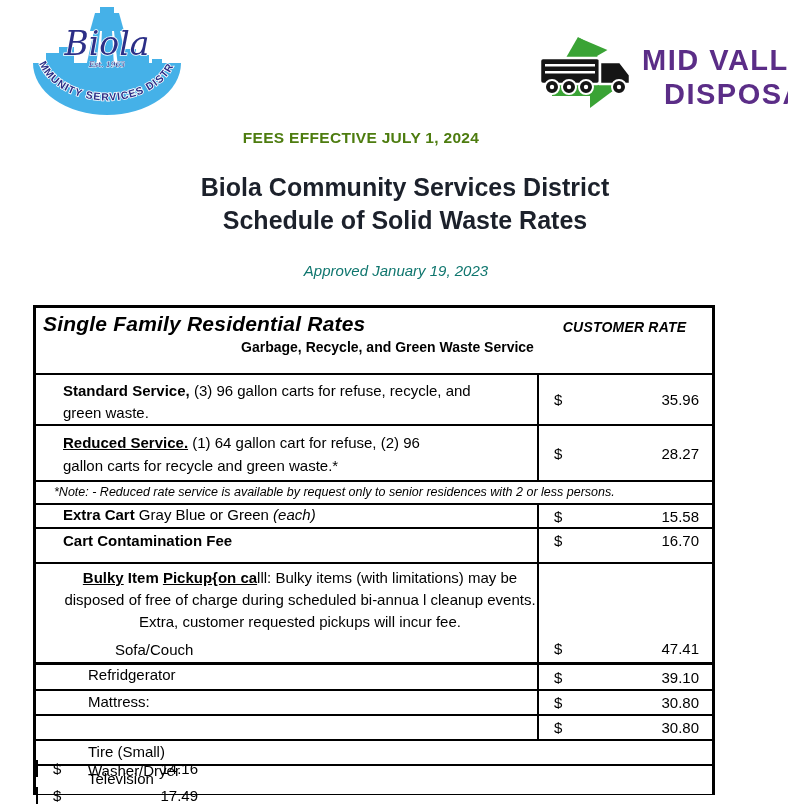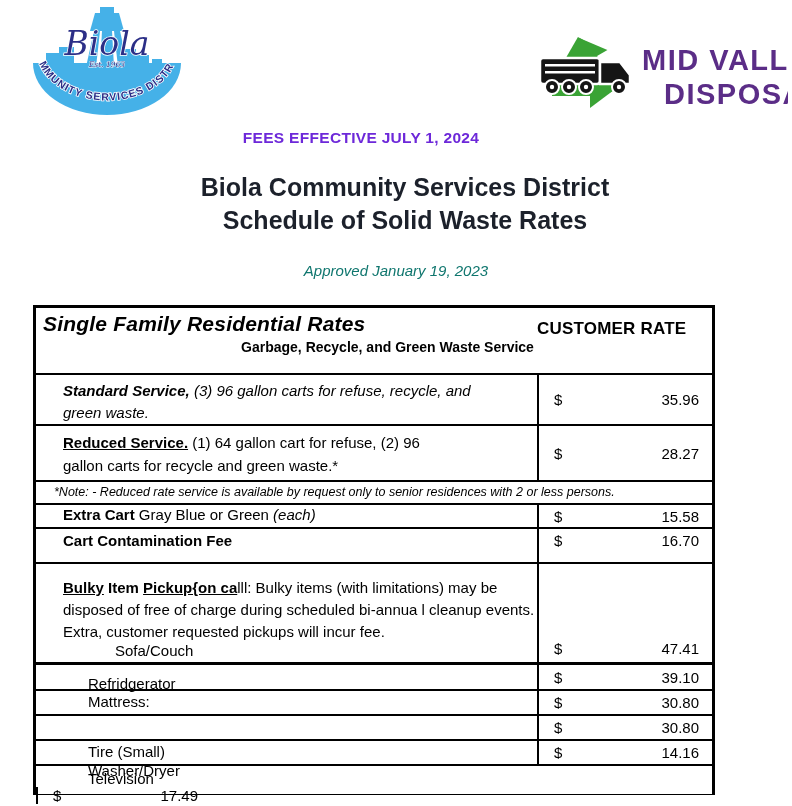--- a/index.html
+++ b/index.html
@@ -1,21 +1,21 @@
 <!DOCTYPE html>
 <html><head>
 <meta charset="utf-8">
 <style>
   html,body{margin:0;padding:0;background:#fff;}
   .page{position:relative;width:792px;height:806px;background:#ffffff;overflow:hidden;
         font-family:"Liberation Sans",sans-serif;color:#000;}
 
   
   .fees{position:absolute;top:129px;left:0;width:722px;text-align:center;
-        font-size:15.5px;font-weight:bold;letter-spacing:.3px;color:#6d28d9;}
+        font-size:15.5px;font-weight:bold;letter-spacing:.3px;color:#4d7c0f;}
   .doc-title{position:absolute;top:171px;left:18px;width:774px;text-align:center;
         font-size:25px;font-weight:bold;color:#1c212b;line-height:1.32;}
   .approved{position:absolute;top:262px;left:0;width:792px;text-align:center;
         font-style:italic;font-size:15px;color:#0f766e;}
 
   
   .biola-logo{position:absolute;left:26px;top:5px;}
   .mvd-logo{position:absolute;left:536px;top:22px;}
 
   
@@ -26,28 +26,28 @@
   .rate{width:175px;box-sizing:border-box;border-left:2px solid #000;display:flex;align-items:center;}
   .cur{padding-left:15px;}
   .amt{margin-left:auto;padding-right:13px;}
   .b{font-weight:bold;}
   .bu{font-weight:bold;text-decoration:underline;}
   .it{font-style:italic;}
 
   .hdr-row{position:relative;display:block;border-bottom:2px solid #000;box-sizing:border-box;}
   .tbl-title{padding:4px 0 0 7px;font-size:21px;font-weight:bold;font-style:italic;letter-spacing:.2px;}
   .tbl-sub{padding:3px 0 0 27px;font-size:14px;font-weight:bold;text-align:center;}
-  .rate-hdr{position:absolute;top:11px;right:0;width:175px;
-            font-size:17px;font-weight:bold;letter-spacing:.2px;}
+  .rate-hdr{position:absolute;top:11px;right:0;width:175px;text-align:center;
+            font-size:14px;font-weight:bold;letter-spacing:.2px;font-style:italic;}
 
   .note-row{border-bottom:2px solid #000;box-sizing:border-box;
             font-style:italic;font-size:12.5px;padding:3px 0 0 18px;}
 
   .bulky-desc{display:flex;flex-direction:column;}
-  .bulky-par{padding-top:13px;max-width:482px;line-height:1.45;}
+  .bulky-par{padding-top:3px;max-width:482px;line-height:1.45;text-align:center;}
   .bulky-item{margin-top:auto;padding:0 0 4px 52px;}
   .rate-bottom{align-items:flex-end;padding-bottom:5px;}
   .item-label{padding-left:52px;}
 </style>
 </head>
 <body>
 
 <div class="page">
 
   <svg class="biola-logo" width="162" height="138" viewBox="0 0 162 138">
@@ -119,21 +119,21 @@
 
   <div class="rates-table">
 
     <div class="hdr-row" style="height:67px;">
       <div class="tbl-title">Single Family Residential Rates</div>
       <div class="tbl-sub">Garbage, Recycle, and Green Waste Service</div>
       <div class="rate-hdr">CUSTOMER RATE</div>
     </div>
 
     <div class="row" style="height:51px;">
-      <div class="desc" style="padding-top:5px;padding-right:35px;line-height:1.45;font-style:italic;">
+      <div class="desc" style="padding-top:5px;padding-right:35px;line-height:1.45;">
         <span class="b">Standard Service,</span><span> (3) 96 gallon carts for refuse, recycle, and green waste.</span>
       </div>
       <div class="rate">
         <span class="cur">$</span>
         <span class="amt">35.96</span>
       </div>
     </div>
 
     <div class="row" style="height:56px;">
       <div class="desc" style="padding-top:6px;padding-right:112px;line-height:1.5;">
@@ -174,21 +174,21 @@
         </div>
         <div class="bulky-item">Sofa/Couch</div>
       </div>
       <div class="rate rate-bottom">
         <span class="cur">$</span>
         <span class="amt">47.41</span>
       </div>
     </div>
 
     <div class="row" style="height:26px;">
-      <div class="desc item-label" style="padding-top:10px;">Refridgerator</div>
+      <div class="desc item-label" style="padding-top:1px;">Refridgerator</div>
       <div class="rate">
         <span class="cur">$</span>
         <span class="amt">39.10</span>
       </div>
     </div>
 
     <div class="row" style="height:25px;">
       <div class="desc item-label" style="padding-top:2px;">Mattress:</div>
       <div class="rate">
         <span class="cur">$</span>
@@ -197,21 +197,21 @@
     </div>
 
     <div class="row" style="height:25px;">
       <div class="desc item-label" style="padding-top:2px;margin-top:44px;">Washer/Dryer</div>
       <div class="rate">
         <span class="cur">$</span>
         <span class="amt">30.80</span>
       </div>
     </div>
 
-    <div class="row" style="height:25px;">
+    <div class="row" style="height:25px;flex-direction:column;">
       <div class="desc item-label" style="padding-top:2px;">Tire (Small)</div>
       <div class="rate">
         <span class="cur">$</span>
         <span class="amt">14.16</span>
       </div>
     </div>
 
     <div class="row" style="height:29px;border-bottom-width:1px;flex-direction:column;">
       <div class="desc item-label" style="padding-top:4px;">Television</div>
       <div class="rate">

